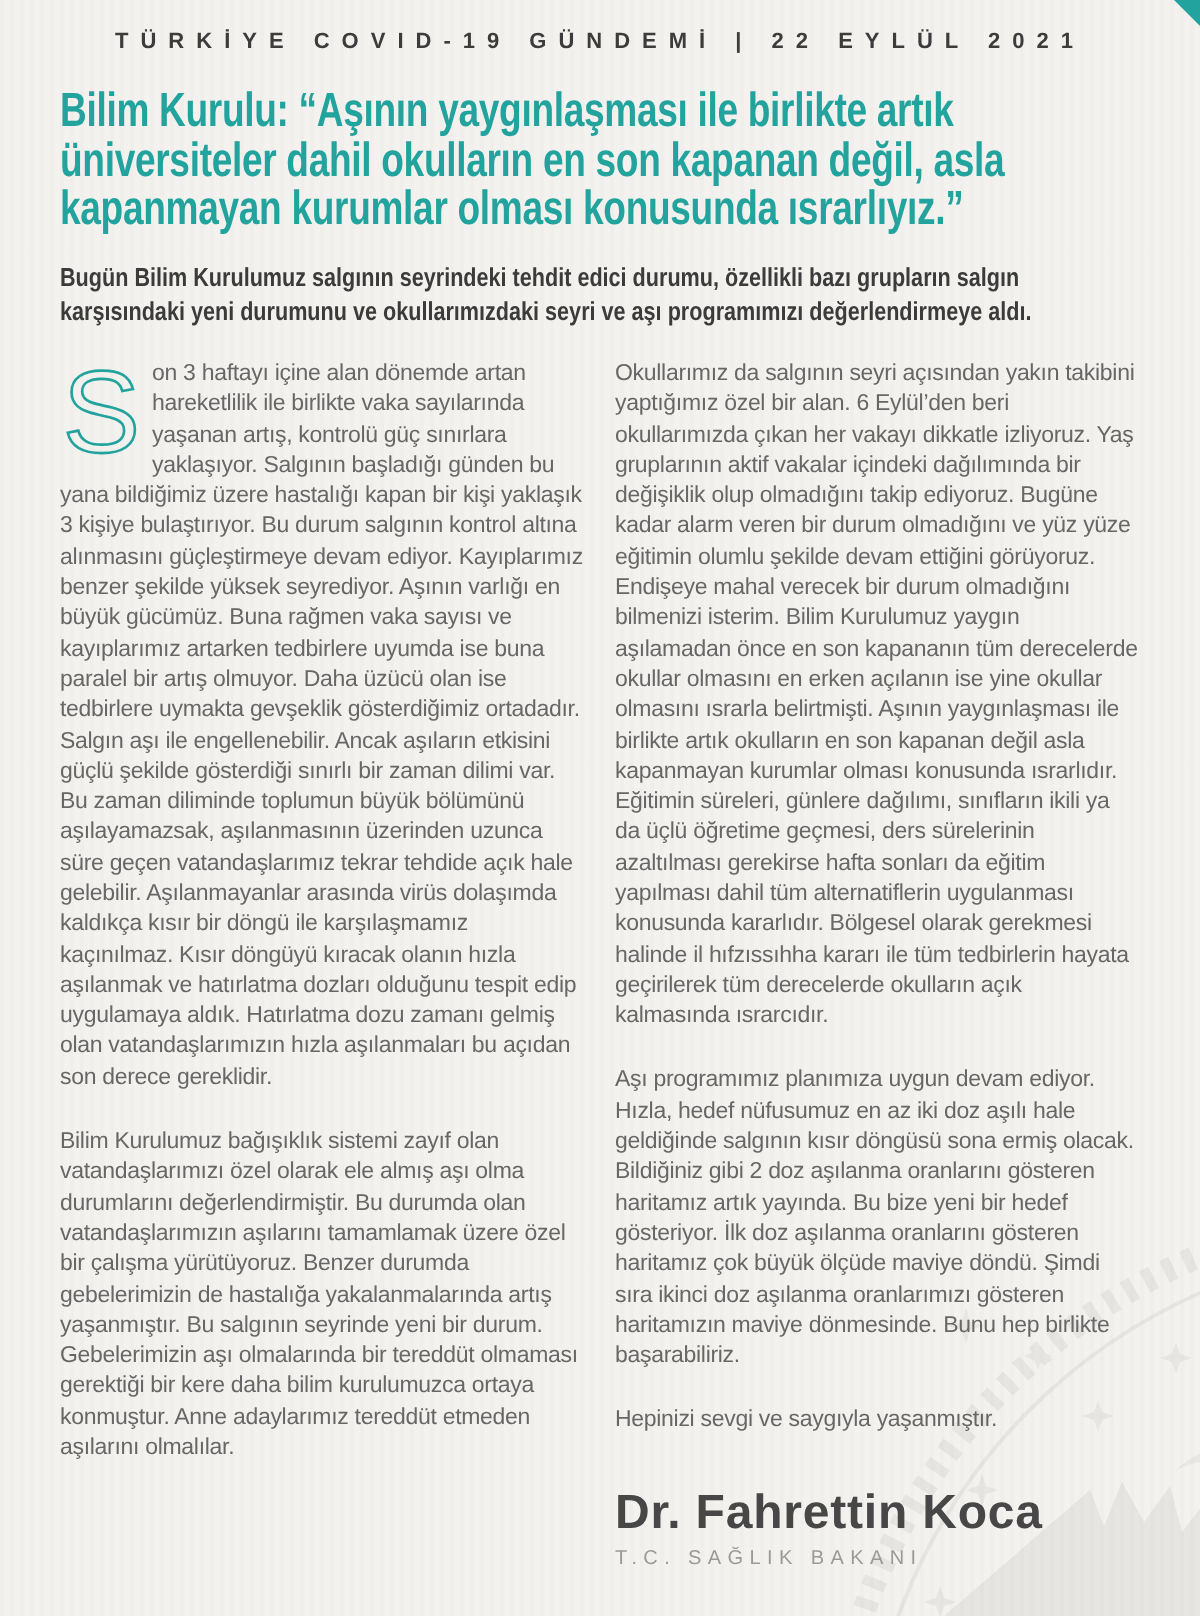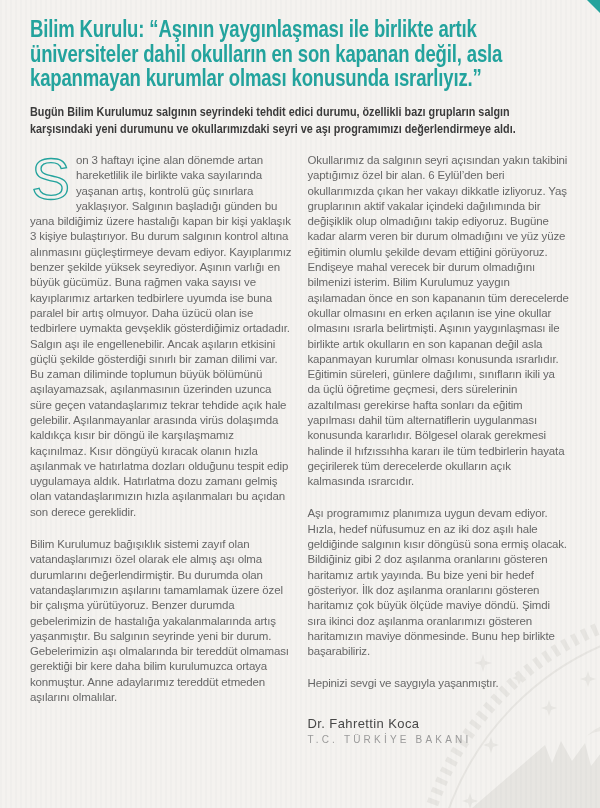--- a/index.html
+++ b/index.html
@@ -85,22 +85,22 @@
   }
   .dropcap-svg text{
     font-family:"Liberation Sans","DejaVu Sans",sans-serif;
     font-size:62px;
     fill:none;
     stroke:var(--accent,#23a39d);
     stroke-width:1.4;
   }
   .signature{margin-top:24px;}
   .sig-name{
-    font-size:13px;
-    font-weight:normal;
+    font-size:24px;
+    font-weight:bold;
     letter-spacing:0.4px;
     color:#474747;
   }
   .sig-role{
     margin-top:3px;
     font-size:10px;
     letter-spacing:3.2px;
     color:#9a9a9a;
     white-space:nowrap;
   }
@@ -128,20 +128,21 @@
       <circle cx="614" cy="760" r="36" fill="#e9e7e3"></circle>
       <circle cx="603" cy="760" r="29" fill="#f4f2ef"></circle>
     </g>
     <path fill="#e7e5e1" d="M472 808 L545 745 L552 763 L561 741 L572 761 L585 743 L591 766 L601 753 L606 808 Z"></path>
   </svg>
 
   <div class="corner-tri"></div>
 
   <div class="content">
 
+    <div class="kicker">TÜRKİYE COVID-19 GÜNDEMİ | 22 EYLÜL 2021</div>
 
     <h1 class="title">Bilim Kurulu: “Aşının yaygınlaşması ile birlikte artık üniversiteler dahil okulların en son kapanan değil, asla kapanmayan kurumlar olması konusunda ısrarlıyız.”</h1>
 
     <p class="lede">Bugün Bilim Kurulumuz salgının seyrindeki tehdit edici durumu, özellikli bazı grupların salgın karşısındaki yeni durumunu ve okullarımızdaki seyri ve aşı programımızı değerlendirmeye aldı.</p>
 
     <main class="columns">
 
       <section class="col">
         <p class="para">
           <svg class="dropcap-svg" viewBox="0 0 42 50" aria-hidden="true">
@@ -151,19 +152,19 @@
         <p class="para">Bilim Kurulumuz bağışıklık sistemi zayıf olan vatandaşlarımızı özel olarak ele almış aşı olma durumlarını değerlendirmiştir. Bu durumda olan vatandaşlarımızın aşılarını tamamlamak üzere özel bir çalışma yürütüyoruz. Benzer durumda gebelerimizin de hastalığa yakalanmalarında artış yaşanmıştır. Bu salgının seyrinde yeni bir durum. Gebelerimizin aşı olmalarında bir tereddüt olmaması gerektiği bir kere daha bilim kurulumuzca ortaya konmuştur. Anne adaylarımız tereddüt etmeden aşılarını olmalılar.</p>
       </section>
 
       <section class="col">
         <p class="para">Okullarımız da salgının seyri açısından yakın takibini yaptığımız özel bir alan. 6 Eylül’den beri okullarımızda çıkan her vakayı dikkatle izliyoruz. Yaş gruplarının aktif vakalar içindeki dağılımında bir değişiklik olup olmadığını takip ediyoruz. Bugüne kadar alarm veren bir durum olmadığını ve yüz yüze eğitimin olumlu şekilde devam ettiğini görüyoruz. Endişeye mahal verecek bir durum olmadığını bilmenizi isterim. Bilim Kurulumuz yaygın aşılamadan önce en son kapananın tüm derecelerde okullar olmasını en erken açılanın ise yine okullar olmasını ısrarla belirtmişti. Aşının yaygınlaşması ile birlikte artık okulların en son kapanan değil asla kapanmayan kurumlar olması konusunda ısrarlıdır. Eğitimin süreleri, günlere dağılımı, sınıfların ikili ya da üçlü öğretime geçmesi, ders sürelerinin azaltılması gerekirse hafta sonları da eğitim yapılması dahil tüm alternatiflerin uygulanması konusunda kararlıdır. Bölgesel olarak gerekmesi halinde il hıfzıssıhha kararı ile tüm tedbirlerin hayata geçirilerek tüm derecelerde okulların açık kalmasında ısrarcıdır.</p>
         <p class="para">Aşı programımız planımıza uygun devam ediyor. Hızla, hedef nüfusumuz en az iki doz aşılı hale geldiğinde salgının kısır döngüsü sona ermiş olacak. Bildiğiniz gibi 2 doz aşılanma oranlarını gösteren haritamız artık yayında. Bu bize yeni bir hedef gösteriyor. İlk doz aşılanma oranlarını gösteren haritamız çok büyük ölçüde maviye döndü. Şimdi sıra ikinci doz aşılanma oranlarımızı gösteren haritamızın maviye dönmesinde. Bunu hep birlikte başarabiliriz.</p>
         <p class="para">Hepinizi sevgi ve saygıyla yaşanmıştır.</p>
 
         <div class="signature">
           <div class="sig-name">Dr. Fahrettin Koca</div>
-          <div class="sig-role">T.C. TÜRKİYE BAKANI</div>
+          <div class="sig-role">T.C. SAĞLIK BAKANI</div>
         </div>
       </section>
 
     </main>
   </div>
 </div>
 
 </body></html>

